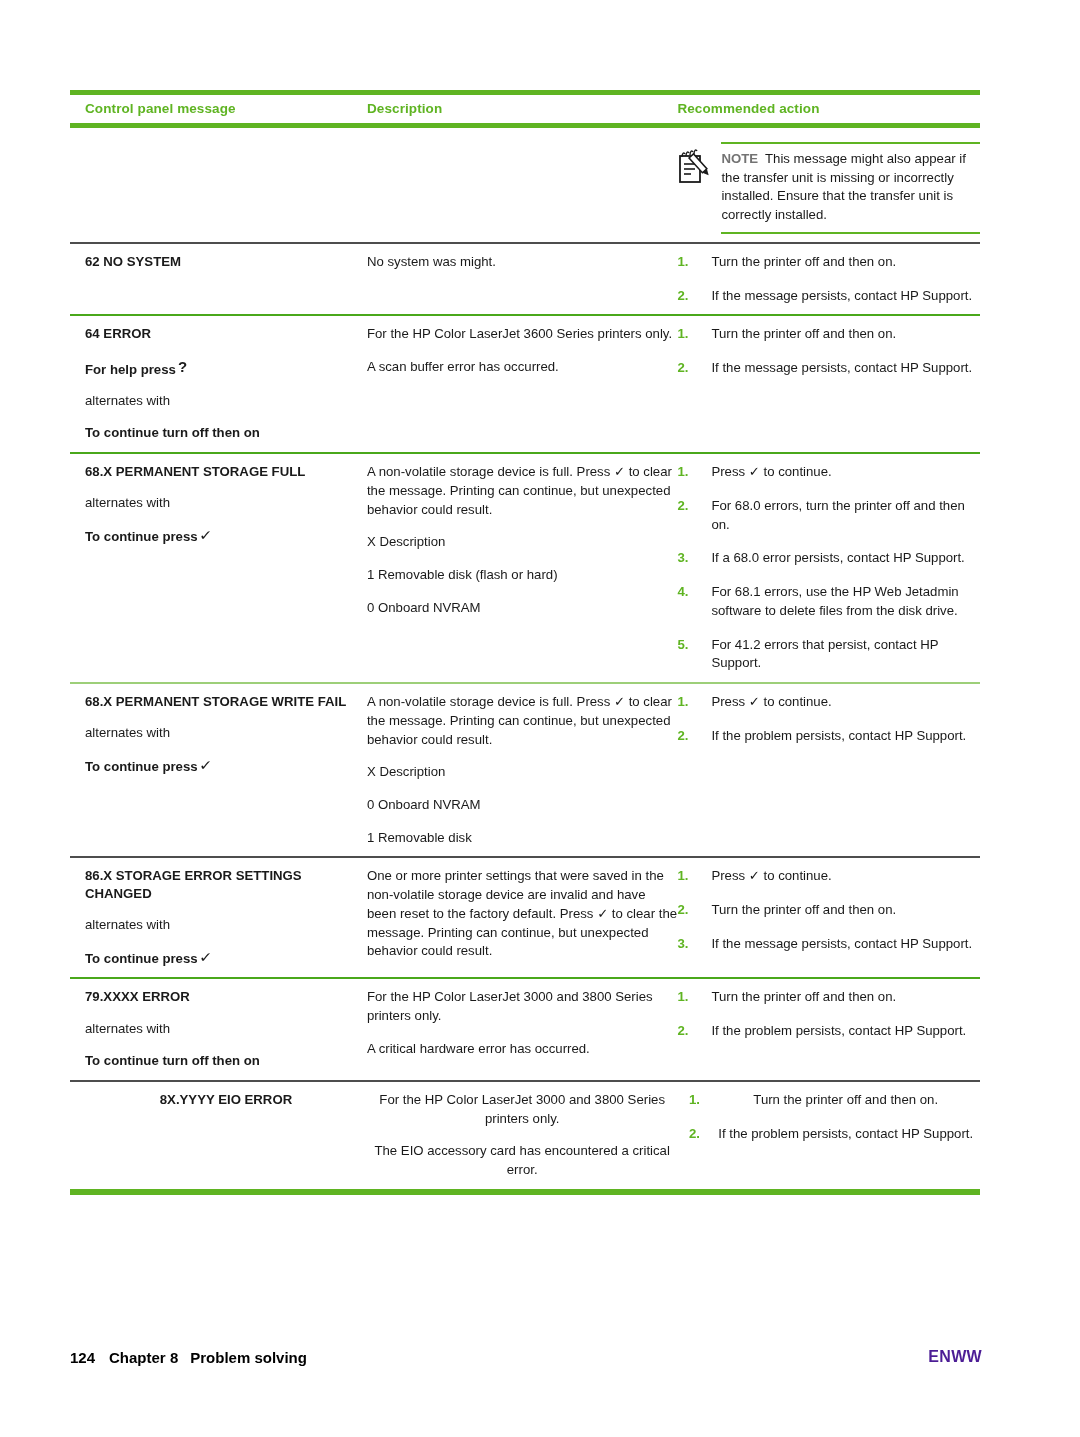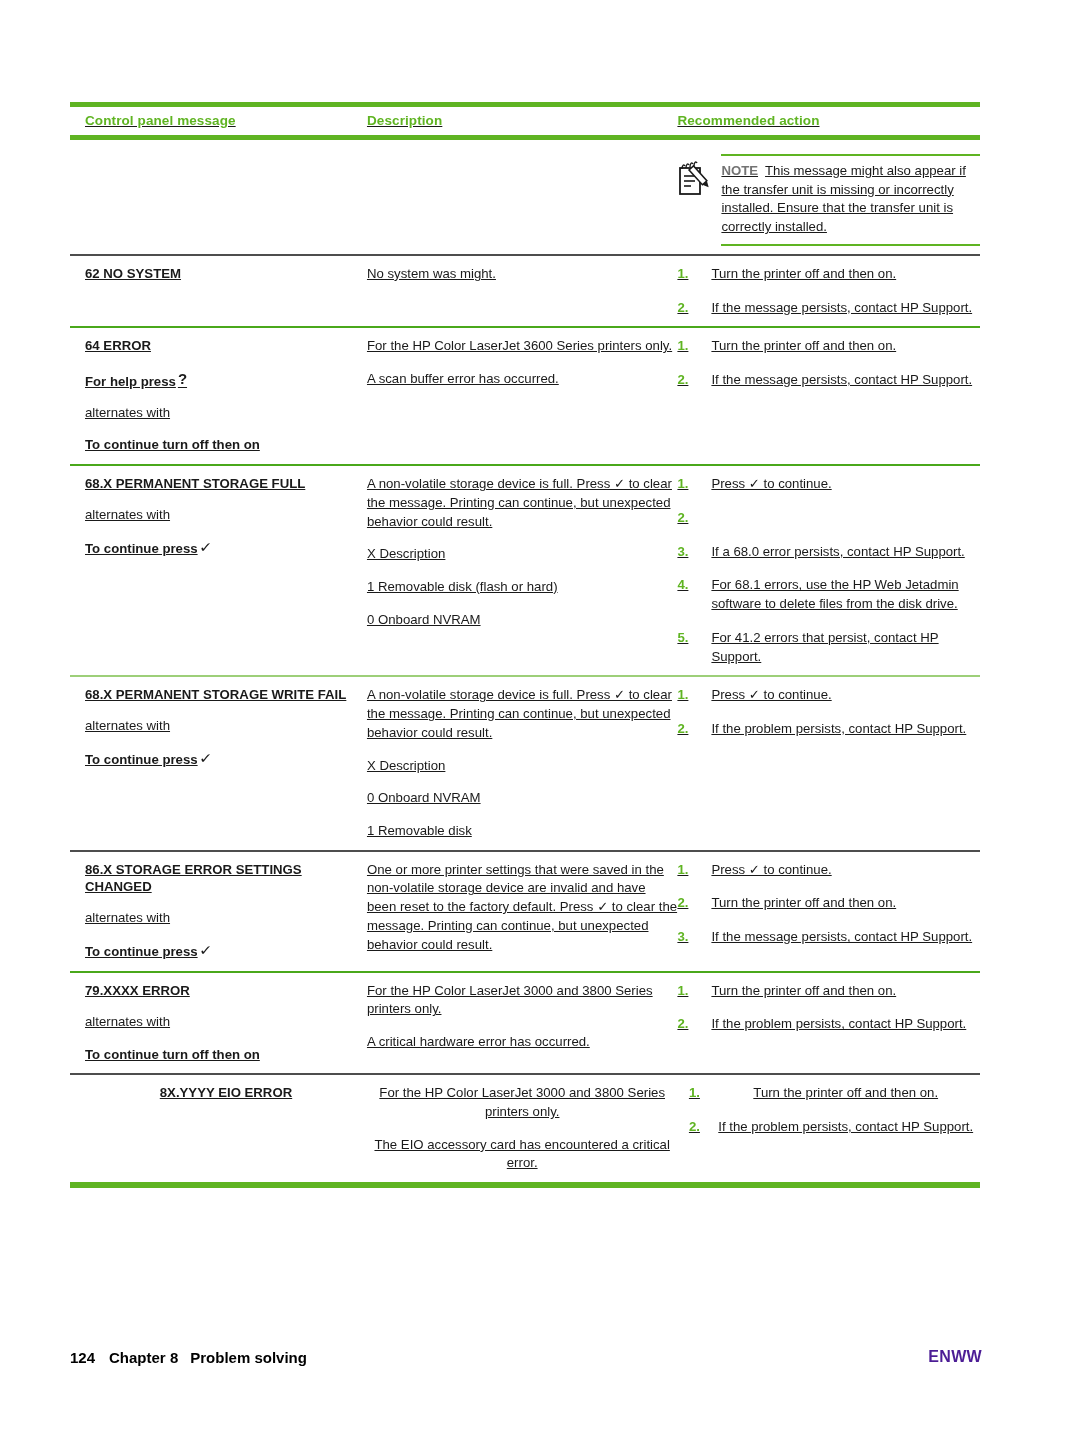--- a/index.html
+++ b/index.html
@@ -17,23 +17,22 @@
   }
   .page {
     position: absolute;
     left: 0; top: 0;
     width: 1080px;
     height: 1437px;
   }
   .table-wrap {
     position: absolute;
     left: 70px;
-    top: 102px;
+    top: 90px;
     width: 910px;
-    text-decoration: underline;
   }
   
   .thead {
     border-top: 5px solid #5FB422;
     border-bottom: 5px solid #5FB422;
   }
   .thead .row-inner {
     display: flex;
     padding: 6px 0 7px 0;
   }
@@ -273,20 +272,21 @@
         <p>0 Onboard NVRAM</p>
       </div>
       <div class="col3 cell">
         <ul class="olist">
           <li>
               <span class="num">1.</span>
               <span class="atext">Press ✓ to continue.</span>
             </li>
           <li>
               <span class="num">2.</span>
+              <span class="atext">For 68.0 errors, turn the printer off and then on.</span>
             </li>
           <li>
               <span class="num">3.</span>
               <span class="atext">If a 68.0 error persists, contact HP Support.</span>
             </li>
           <li>
               <span class="num">4.</span>
               <span class="atext">For 68.1 errors, use the HP Web Jetadmin software to delete files from the disk drive.</span>
             </li>
           <li>

